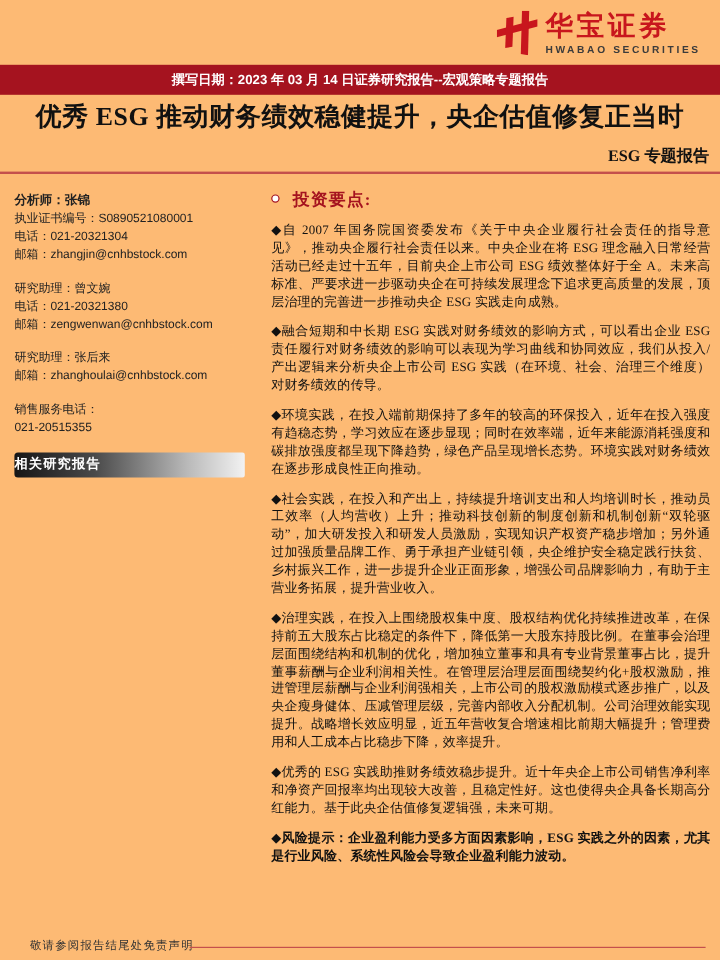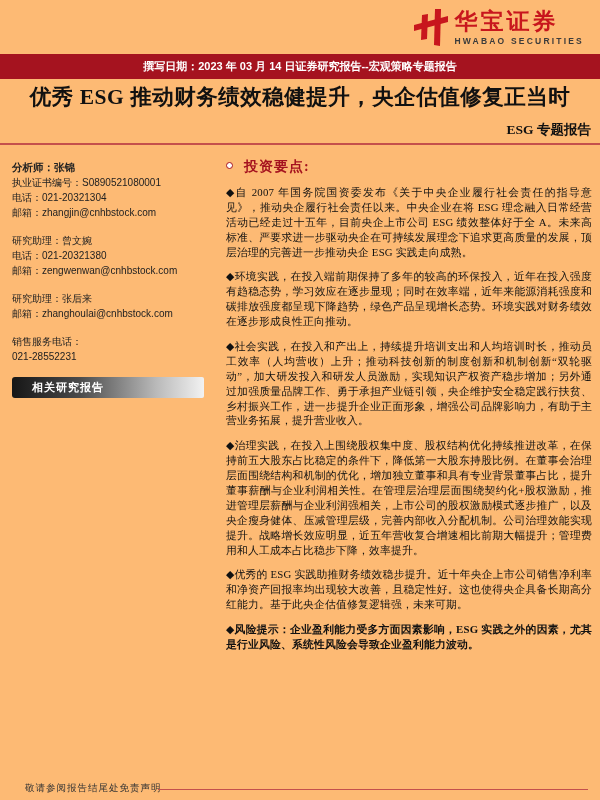--- a/index.html
+++ b/index.html
@@ -53,21 +53,21 @@
   .sb-group { margin-bottom:13px; }
   .sb-line {
     font-size:10px; line-height:15px; color:#222;
     font-family:"Liberation Sans","DejaVu Sans",sans-serif;
   }
   .sb-line.lead { font-weight:bold; font-size:10.5px; }
   .related-bar {
     margin-top:10px; width:192px; height:21px; line-height:21px;
     background:linear-gradient(to right,#161616 0%,#4a4a4a 35%,#b9b9b9 75%,#f2f2f2 100%);
     color:#ffffff; font-size:11px; font-weight:bold; letter-spacing:1px;
-    padding-left:20px; box-sizing:border-box; border-radius:3px 2px 2px 3px;
+    box-sizing:border-box; border-radius:3px 2px 2px 3px;
   }
 
   
   .main { position:absolute; top:158px; left:226px; width:366px; }
   .section-head { display:flex; align-items:flex-start; gap:11px; margin-bottom:9px; }
   .dot-icon {
     width:5px; height:5px; border:1.5px solid var(--accent); border-radius:50%;
     margin-top:4px; flex:0 0 auto; background:#fff;
   }
   .section-title {
@@ -126,31 +126,32 @@
       <div class="sb-line">研究助理：曾文婉</div>
       <div class="sb-line">电话：021-20321380</div>
       <div class="sb-line">邮箱：zengwenwan@cnhbstock.com</div>
     </div>
     <div class="sb-group">
       <div class="sb-line">研究助理：张后来</div>
       <div class="sb-line">邮箱：zhanghoulai@cnhbstock.com</div>
     </div>
     <div class="sb-group">
       <div class="sb-line">销售服务电话：</div>
-      <div class="sb-line">021-28552231</div>
+      <div class="sb-line">021-20515355</div>
     </div>
     <div class="related-bar">相关研究报告</div>
   </div>
 
   <div class="main">
     <div class="section-head">
       <span class="dot-icon"></span>
       <span class="section-title">投资要点:</span>
     </div>
     <p class="para">◆自 2007 年国务院国资委发布《关于中央企业履行社会责任的指导意见》，推动央企履行社会责任以来。中央企业在将 ESG 理念融入日常经营活动已经走过十五年，目前央企上市公司 ESG 绩效整体好于全 A。未来高标准、严要求进一步驱动央企在可持续发展理念下追求更高质量的发展，顶层治理的完善进一步推动央企 ESG 实践走向成熟。</p>
+    <p class="para">◆融合短期和中长期 ESG 实践对财务绩效的影响方式，可以看出企业 ESG 责任履行对财务绩效的影响可以表现为学习曲线和协同效应，我们从投入/产出逻辑来分析央企上市公司 ESG 实践（在环境、社会、治理三个维度）对财务绩效的传导。</p>
     <p class="para">◆环境实践，在投入端前期保持了多年的较高的环保投入，近年在投入强度有趋稳态势，学习效应在逐步显现；同时在效率端，近年来能源消耗强度和碳排放强度都呈现下降趋势，绿色产品呈现增长态势。环境实践对财务绩效在逐步形成良性正向推动。</p>
     <p class="para">◆社会实践，在投入和产出上，持续提升培训支出和人均培训时长，推动员工效率（人均营收）上升；推动科技创新的制度创新和机制创新“双轮驱动”，加大研发投入和研发人员激励，实现知识产权资产稳步增加；另外通过加强质量品牌工作、勇于承担产业链引领，央企维护安全稳定践行扶贫、乡村振兴工作，进一步提升企业正面形象，增强公司品牌影响力，有助于主营业务拓展，提升营业收入。</p>
     <p class="para">◆治理实践，在投入上围绕股权集中度、股权结构优化持续推进改革，在保持前五大股东占比稳定的条件下，降低第一大股东持股比例。在董事会治理层面围绕结构和机制的优化，增加独立董事和具有专业背景董事占比，提升董事薪酬与企业利润相关性。在管理层治理层面围绕契约化+股权激励，推进管理层薪酬与企业利润强相关，上市公司的股权激励模式逐步推广，以及央企瘦身健体、压减管理层级，完善内部收入分配机制。公司治理效能实现提升。战略增长效应明显，近五年营收复合增速相比前期大幅提升；管理费用和人工成本占比稳步下降，效率提升。</p>
     <p class="para">◆优秀的 ESG 实践助推财务绩效稳步提升。近十年央企上市公司销售净利率和净资产回报率均出现较大改善，且稳定性好。这也使得央企具备长期高分红能力。基于此央企估值修复逻辑强，未来可期。</p>
     <p class="para bold">◆风险提示：企业盈利能力受多方面因素影响，ESG 实践之外的因素，尤其是行业风险、系统性风险会导致企业盈利能力波动。</p>
   </div>
 
   <div class="footer-text">敬请参阅报告结尾处免责声明</div>
   <div class="footer-divider"></div>
 

